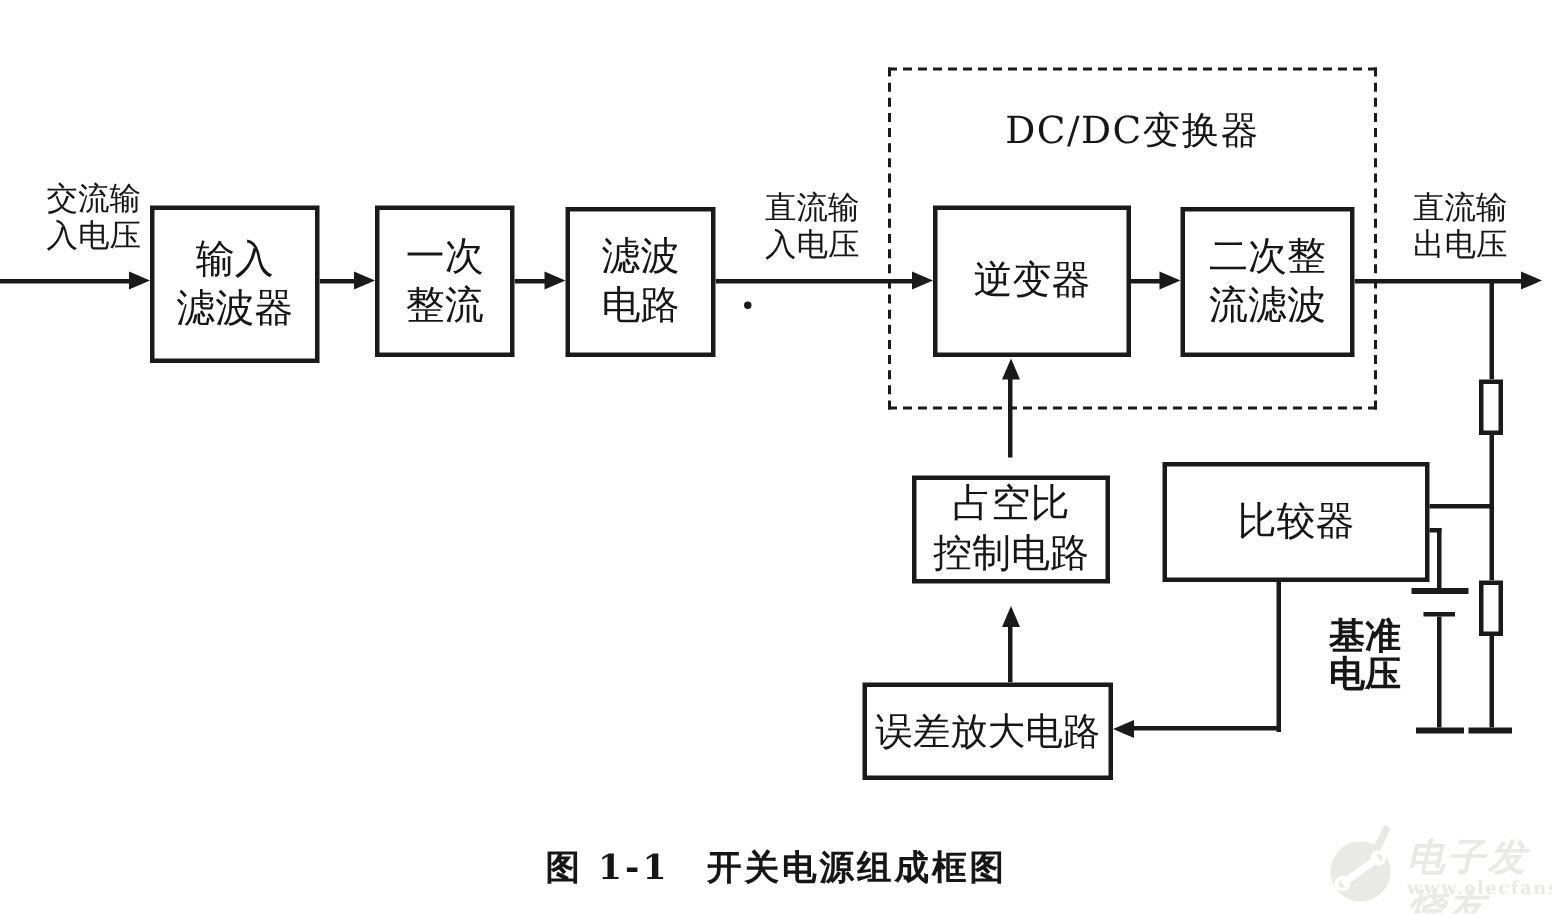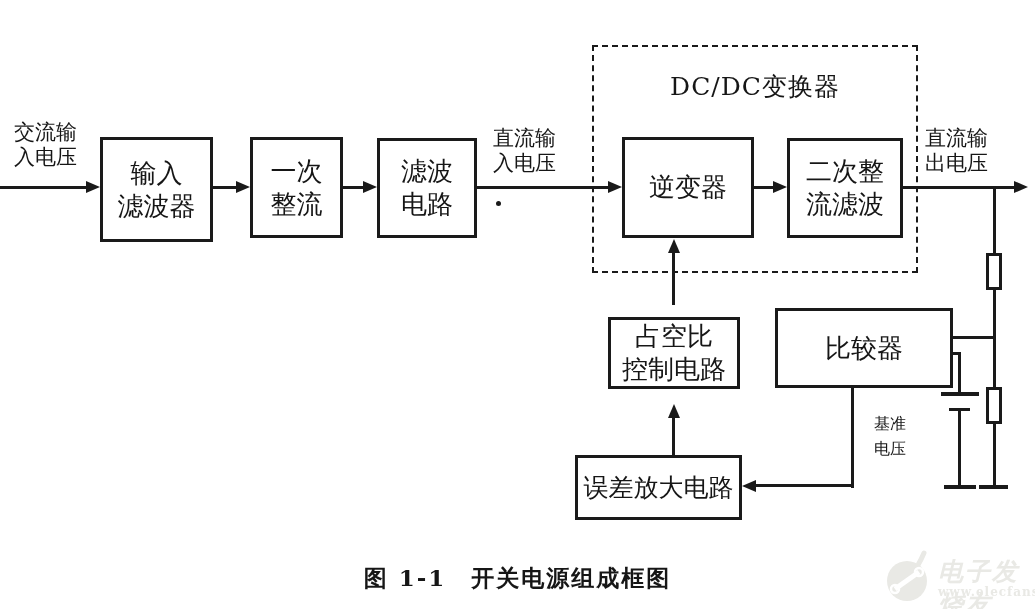--- a/index.html
+++ b/index.html
@@ -12,21 +12,21 @@
     display:flex;align-items:center;justify-content:center;text-align:center;
     white-space:pre-line;font-size:26px;line-height:33px;z-index:3;
   }
   .dashed{
     position:absolute;box-sizing:border-box;border:2px dashed #1a1a1a;background:transparent;z-index:1;
   }
   .grouptitle{
     position:absolute;text-align:center;font-size:25px;z-index:2;letter-spacing:1px;
   }
   .lbl{
-    position:absolute;white-space:pre-line;text-align:left;
+    position:absolute;white-space:pre-line;text-align:right;
     font-size:21px;line-height:25px;z-index:2;
   }
   .h{position:absolute;height:3px;background:#1a1a1a;z-index:2;}
   .v{position:absolute;width:3px;background:#1a1a1a;z-index:2;}
   .bar{position:absolute;height:4px;background:#1a1a1a;z-index:2;}
   .ah-r{position:absolute;width:0;height:0;border-top:6px solid transparent;border-bottom:6px solid transparent;border-left:14px solid #1a1a1a;z-index:2;}
   .ah-l{position:absolute;width:0;height:0;border-top:6px solid transparent;border-bottom:6px solid transparent;border-right:14px solid #1a1a1a;z-index:2;}
   .ah-u{position:absolute;width:0;height:0;border-left:6px solid transparent;border-right:6px solid transparent;border-bottom:14px solid #1a1a1a;z-index:2;}
   .res{position:absolute;box-sizing:border-box;width:16px;height:37px;border:3px solid #1a1a1a;background:#ffffff;z-index:3;}
   .dot{position:absolute;width:5px;height:5px;border-radius:50%;background:#1a1a1a;z-index:2;}
@@ -102,21 +102,21 @@
 控制电路</div>
   <div class="box" style="left:775px;top:308px;width:178px;height:80px;">比较器</div>
   <div class="box" style="left:575px;top:455px;width:167px;height:65px;font-size:25px;">误差放大电路</div>
 
   <div class="lbl" style="left:14px;top:120px;width:80px;">交流输
 入电压</div>
   <div class="lbl" style="left:493px;top:126px;width:80px;">直流输
 入电压</div>
   <div class="lbl" style="left:925px;top:126px;width:80px;">直流输
 出电压</div>
-  <div class="lbl" style="left:874px;top:411px;width:60px;font-size:16px;">基准
+  <div class="lbl" style="left:874px;top:411px;width:60px;font-size:24px;font-weight:bold;">基准
 电压</div>
 
   <div class="dot" style="left:496px;top:201px;"></div>
 
   <div class="caption">图 1-1　开关电源组成框图</div>
 
   <div class="wm" style="left:884px;top:550px;width:52px;height:54px;">
     <svg width="52" height="54" viewBox="0 0 52 54">
       <path d="M40 3 Q37 10 34 15" stroke="#e9e9e5" stroke-width="5" fill="none" stroke-linecap="round"></path>
       <circle cx="23" cy="31" r="20" fill="#e9e9e5"></circle>

